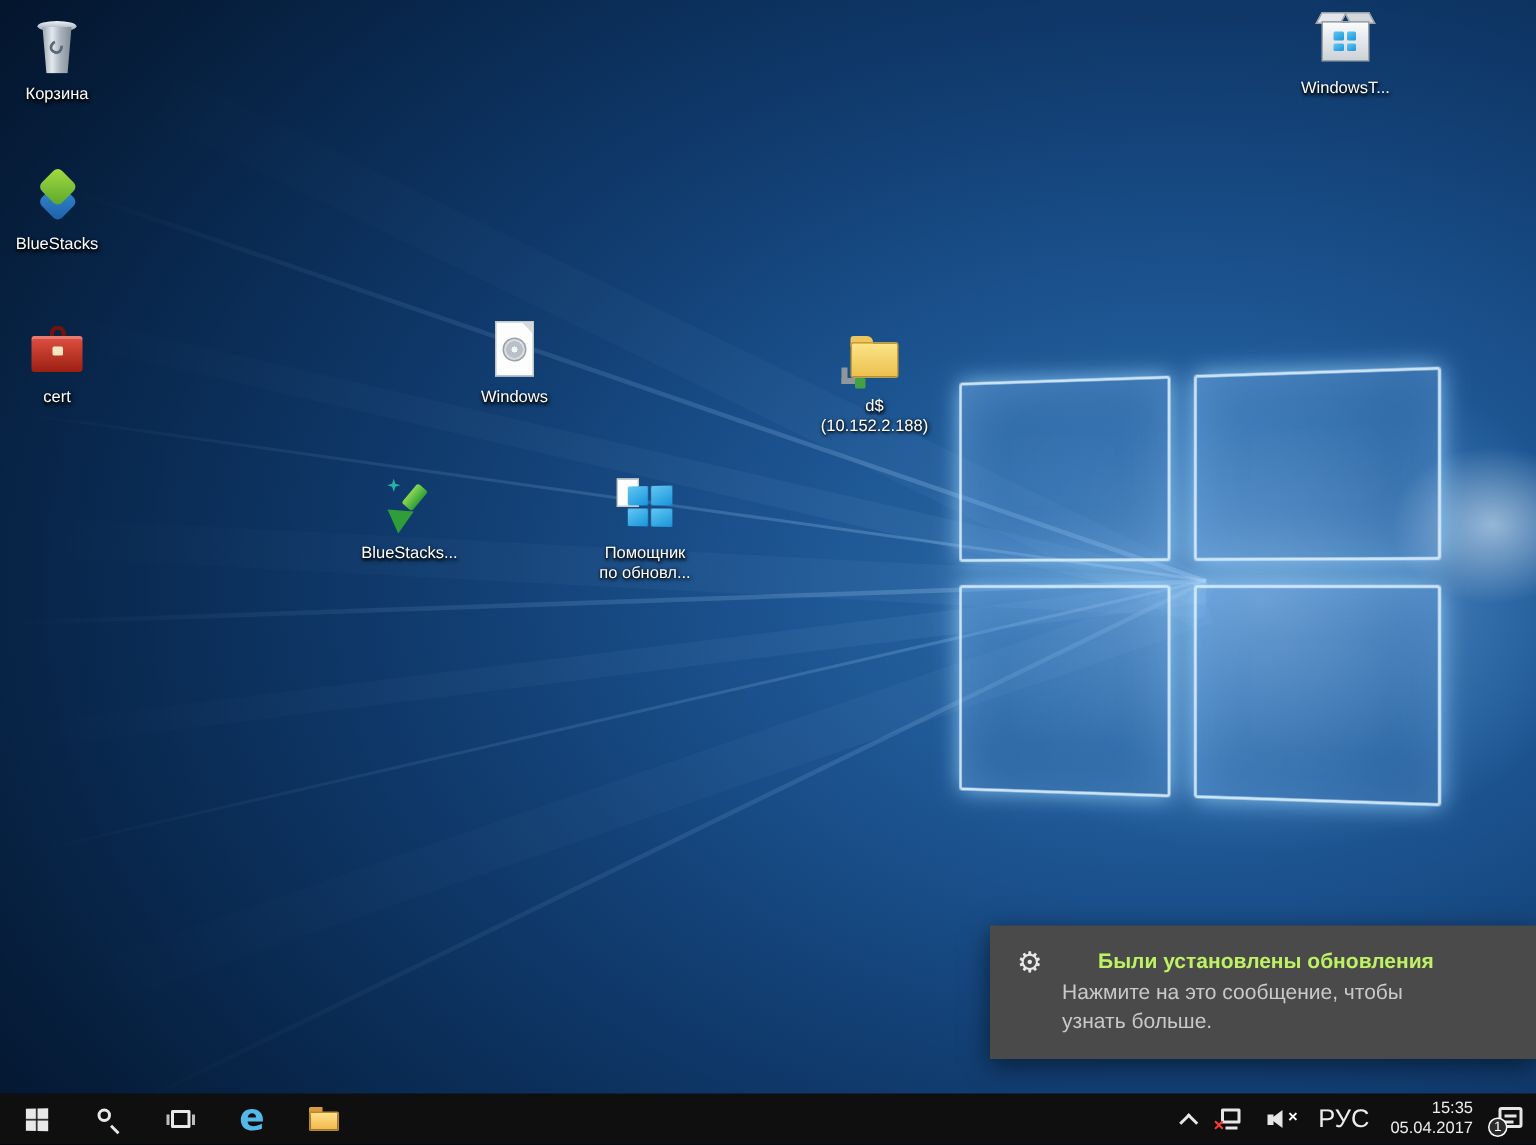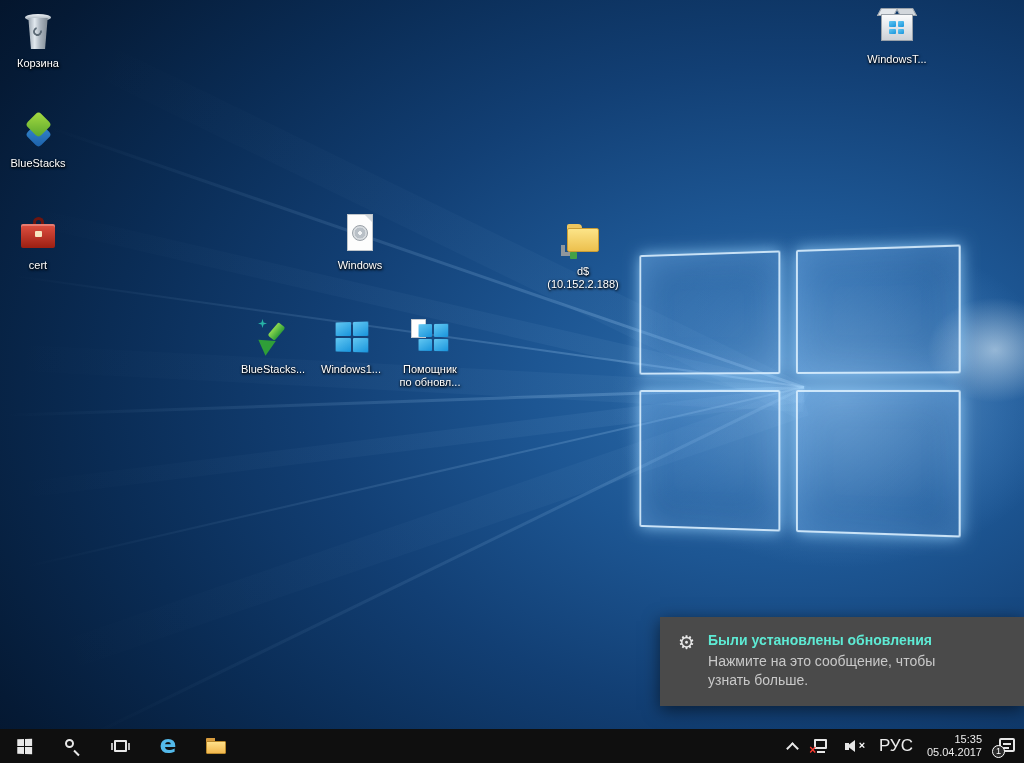--- a/index.html
+++ b/index.html
@@ -101,21 +101,21 @@
   .owl-beak{position:absolute;left:45px;top:34px;width:0;height:0;
     border-left:5px solid transparent;border-right:5px solid transparent;border-top:8px solid #e8891d;}
   .owl-feet{position:absolute;left:38px;top:66px;width:24px;height:6px;border-radius:3px;background:#e8891d;}
   .wm-text{position:absolute;left:0;bottom:4px;width:100%;text-align:center;
     font-size:11px;font-weight:700;color:#2f9e38;}
 
   
   .toast{position:absolute;right:0;bottom:57px;width:364px;height:89px;background:#4a4a4a;
     box-shadow:0 4px 16px rgba(0,0,0,.55);display:flex;padding:15px 12px 0 18px;z-index:4;cursor:pointer;}
   .toast .gear{font-family:"DejaVu Sans",sans-serif;font-size:19px;color:#e8e8e8;margin-right:13px;line-height:21px;}
-  .toast-title{font-size:14px;font-weight:700;color:#5eead4;margin-bottom:4px;}
+  .toast-title{font-size:14px;font-weight:700;color:#bef264;margin-bottom:4px;margin-left:24px;}
   .toast-body{font-size:14px;color:#c9c9c9;line-height:19px;width:258px;}
 
   
   .taskbar{position:absolute;left:0;bottom:0;width:1024px;height:34px;background:#0f0f0f;
     display:flex;align-items:center;z-index:6;}
   .tb-btn{width:48px;height:34px;display:flex;align-items:center;justify-content:center;cursor:pointer;}
   .startlogo{display:grid;grid-template-columns:7px 7px;grid-template-rows:7px 7px;gap:1px;
     transform:perspective(40px) rotateY(-8deg);}
   .startlogo i{background:#e8e8e8;}
   .searchicon{position:relative;width:17px;height:17px;}
@@ -200,21 +200,21 @@
 
   <div class="dicon" style="left:-5px;top:210px">
     <div class="glyph g-cert">
         <i class="handle"></i>
         <i class="body"></i>
         <i class="latch"></i>
       </div>
     <div class="dlabel">cert</div>
   </div>
 
-  <div class="dicon" style="left:317px;top:210px">
+  <div class="dicon" style="left:300px;top:210px">
     <div class="glyph g-windoc">
         <i class="page"></i>
         <i class="fold"></i>
         <i class="disc"></i>
       </div>
     <div class="dlabel">Windows</div>
   </div>
 
   <div class="dicon" style="left:540px;top:216px">
     <div class="glyph g-dfolder">
@@ -229,31 +229,20 @@
 
   <div class="dicon" style="left:230px;top:314px">
     <div class="glyph g-media">
         <i class="spark"></i>
         <i class="shaft"></i>
         <i class="head"></i>
       </div>
     <div class="dlabel">BlueStacks...</div>
   </div>
 
-  <div class="dicon" style="left:308px;top:314px">
-    <div class="glyph g-win10">
-      <span class="winlogo">
-          <i></i>
-          <i></i>
-          <i></i>
-          <i></i>
-        </span>
-    </div>
-    <div class="dlabel">Windows1...</div>
-  </div>
 
   <div class="dicon" style="left:854px;top:4px">
     <div class="glyph g-winT">
       <i class="flapL"></i>
         <i class="flapR"></i>
         <i class="carton"></i>
       <span class="winlogo">
           <i></i>
           <i></i>
           <i></i>

